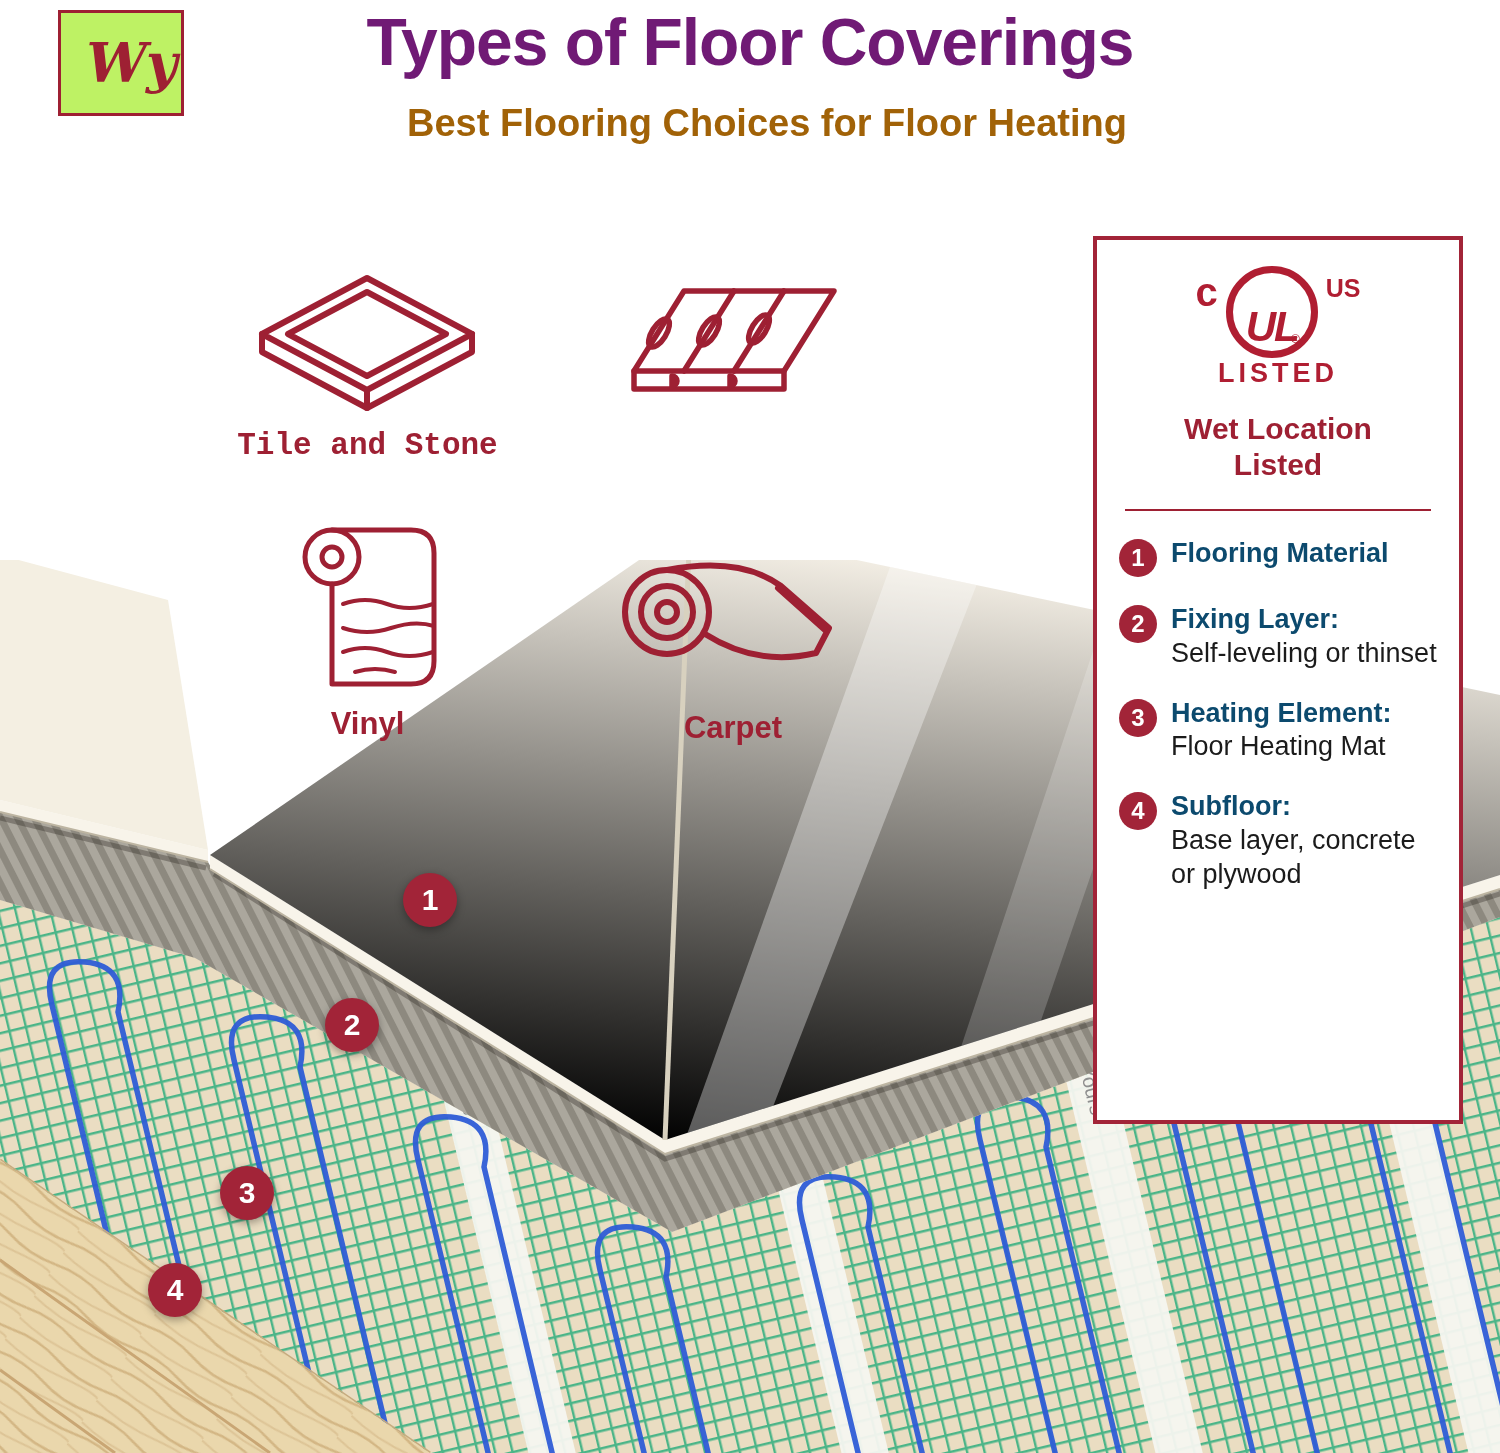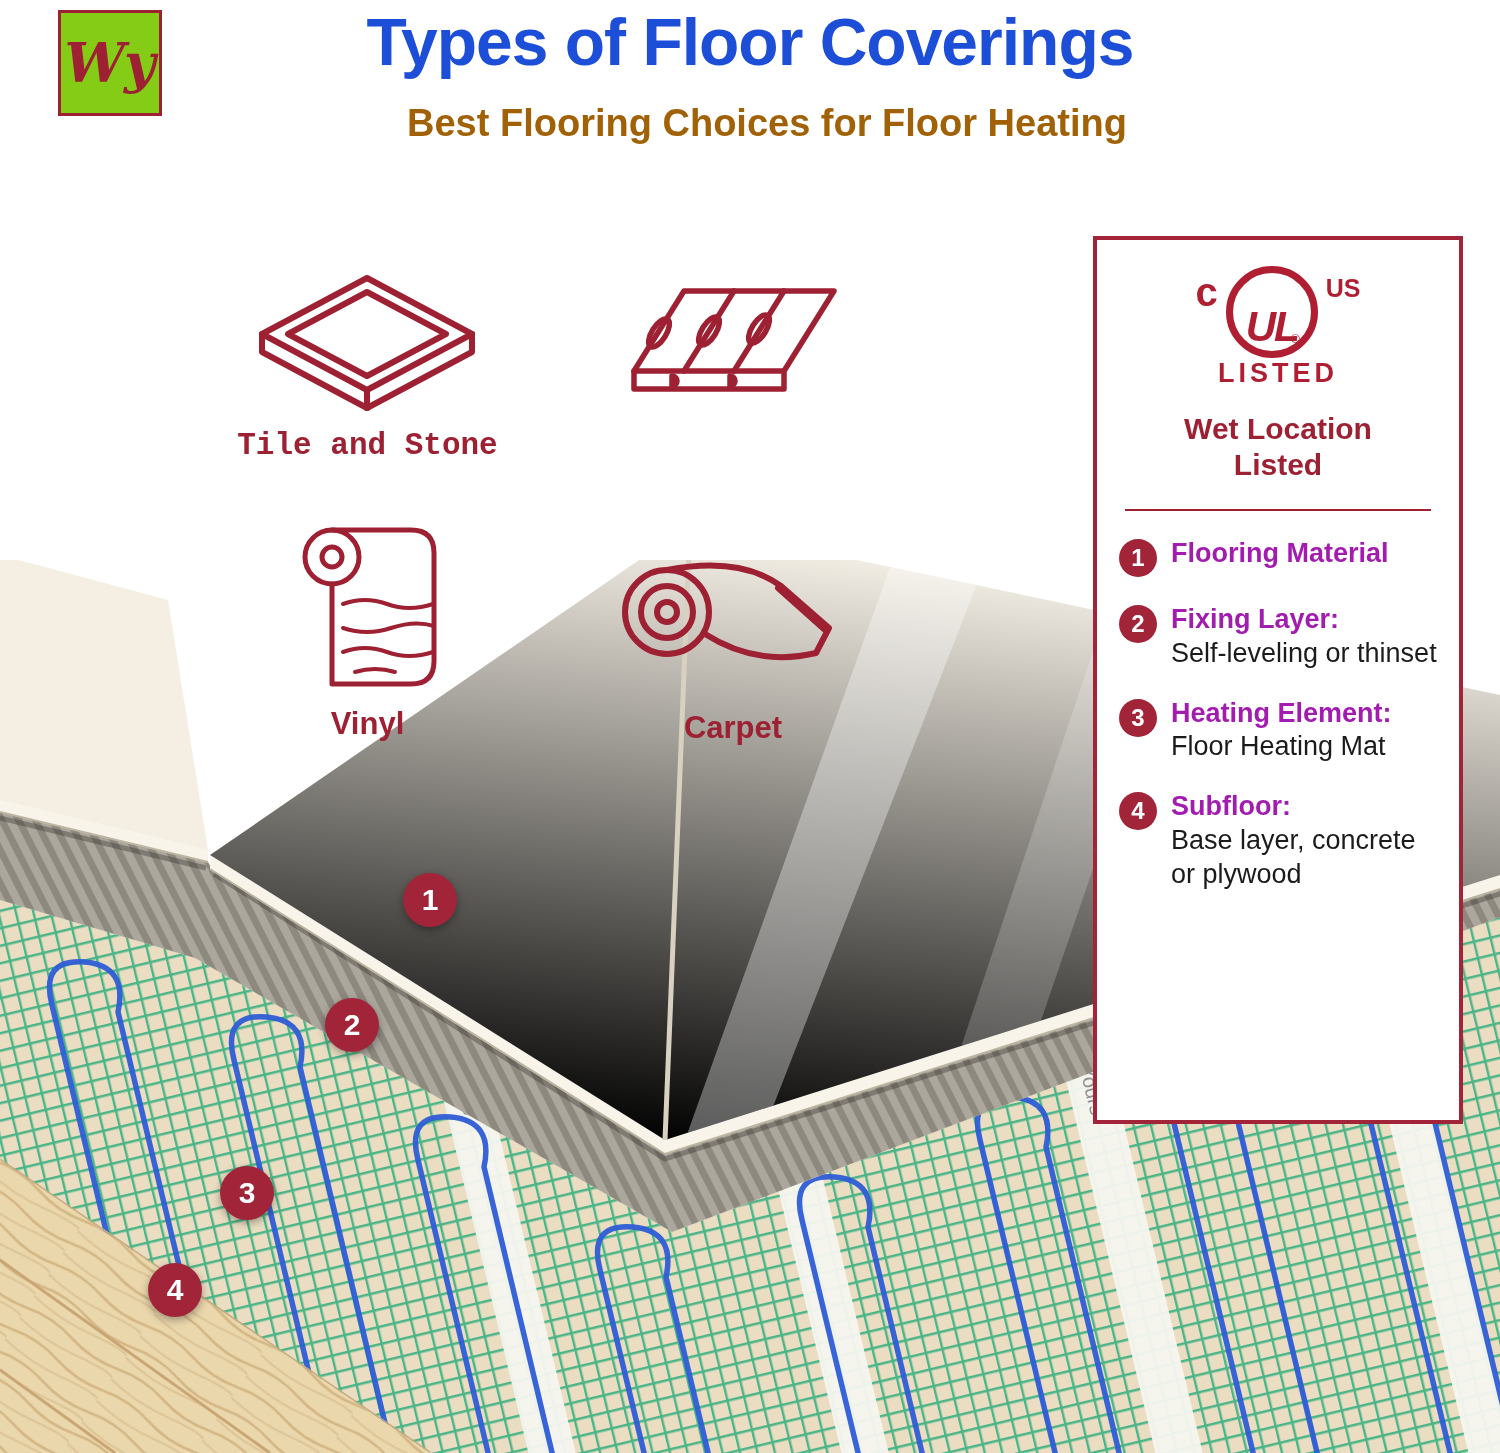--- a/index.html
+++ b/index.html
@@ -1,25 +1,25 @@
 <!DOCTYPE html>
 <html><head>
 <meta charset="utf-8">
 <style>
   body{margin:0;background:#fff;}
   .canvas{position:relative;width:1500px;height:1453px;background:#fff;overflow:hidden;
           font-family:"Liberation Sans",sans-serif;}
   .abs{position:absolute;}
   
   .logo-box{left:58px;top:10px;width:98px;height:100px;border:3px solid #9E2033;
-            display:flex;align-items:center;justify-content:center;z-index:3;background:#84cc16;}
+            display:flex;align-items:center;justify-content:center;z-index:3;background:#bef264;padding-left:22px;}
   .logo-text{font-family:"DejaVu Serif",serif;font-style:italic;font-weight:bold;
              font-size:54px;color:#9E2033;line-height:1;}
   .main-title{left:0;top:4px;width:100%;text-align:center;font-size:66px;font-weight:bold;
-              color:#1d4ed8;z-index:2;letter-spacing:-1px;}
+              color:#701a75;z-index:2;letter-spacing:-1px;}
   .subtitle{left:17px;top:102px;width:100%;text-align:center;font-size:38px;font-weight:bold;
             color:#a16207;z-index:2;}
   
   .icon-block{z-index:3;}
   .type-label{position:absolute;text-align:center;font-size:31px;font-weight:bold;
               color:#9E2033;z-index:3;}
   .ficon{stroke:#9E2033;fill:none;stroke-linejoin:round;stroke-linecap:round;}
   
   .info-panel{left:1093px;top:236px;width:370px;height:888px;border:4px solid #A22438;
               background:#fff;z-index:5;box-sizing:border-box;padding:26px 22px;text-align:center;}
@@ -32,21 +32,21 @@
   .ul-us{font-size:25px;font-weight:bold;margin-top:8px;}
   .ul-listed{font-size:27px;font-weight:bold;letter-spacing:4px;color:#B01E32;margin-top:0;}
   .panel-headline{font-size:30px;font-weight:bold;color:#9E2033;line-height:1.2;margin:22px auto 0;}
   .hw1{width:262px;} .hw2{width:240px;}
   .panel-divider{width:96%;border-top:2px solid #9E2033;margin:26px auto 0;}
   .legend{margin-top:26px;text-align:left;}
   .legend-item{display:flex;gap:14px;margin-bottom:26px;}
   .legend-num{flex:0 0 38px;width:38px;height:38px;border-radius:50%;background:#A22438;color:#fff;
               font-size:24px;font-weight:bold;display:flex;align-items:center;justify-content:center;margin-top:2px;}
   .legend-text{font-size:27px;line-height:1.25;}
-  .legend-title{color:#a21caf;font-weight:bold;}
+  .legend-title{color:#0c4a6e;font-weight:bold;}
   .legend-desc{color:#1b1b1b;}
   
   .marker{position:absolute;width:54px;height:54px;border-radius:50%;background:#A22438;color:#fff;
           display:flex;align-items:center;justify-content:center;font-size:30px;font-weight:bold;
           z-index:6;box-shadow:0 3px 8px rgba(0,0,0,.35);}
   .scene{left:0;top:560px;z-index:1;}
 </style>
 </head>
 <body>
 

